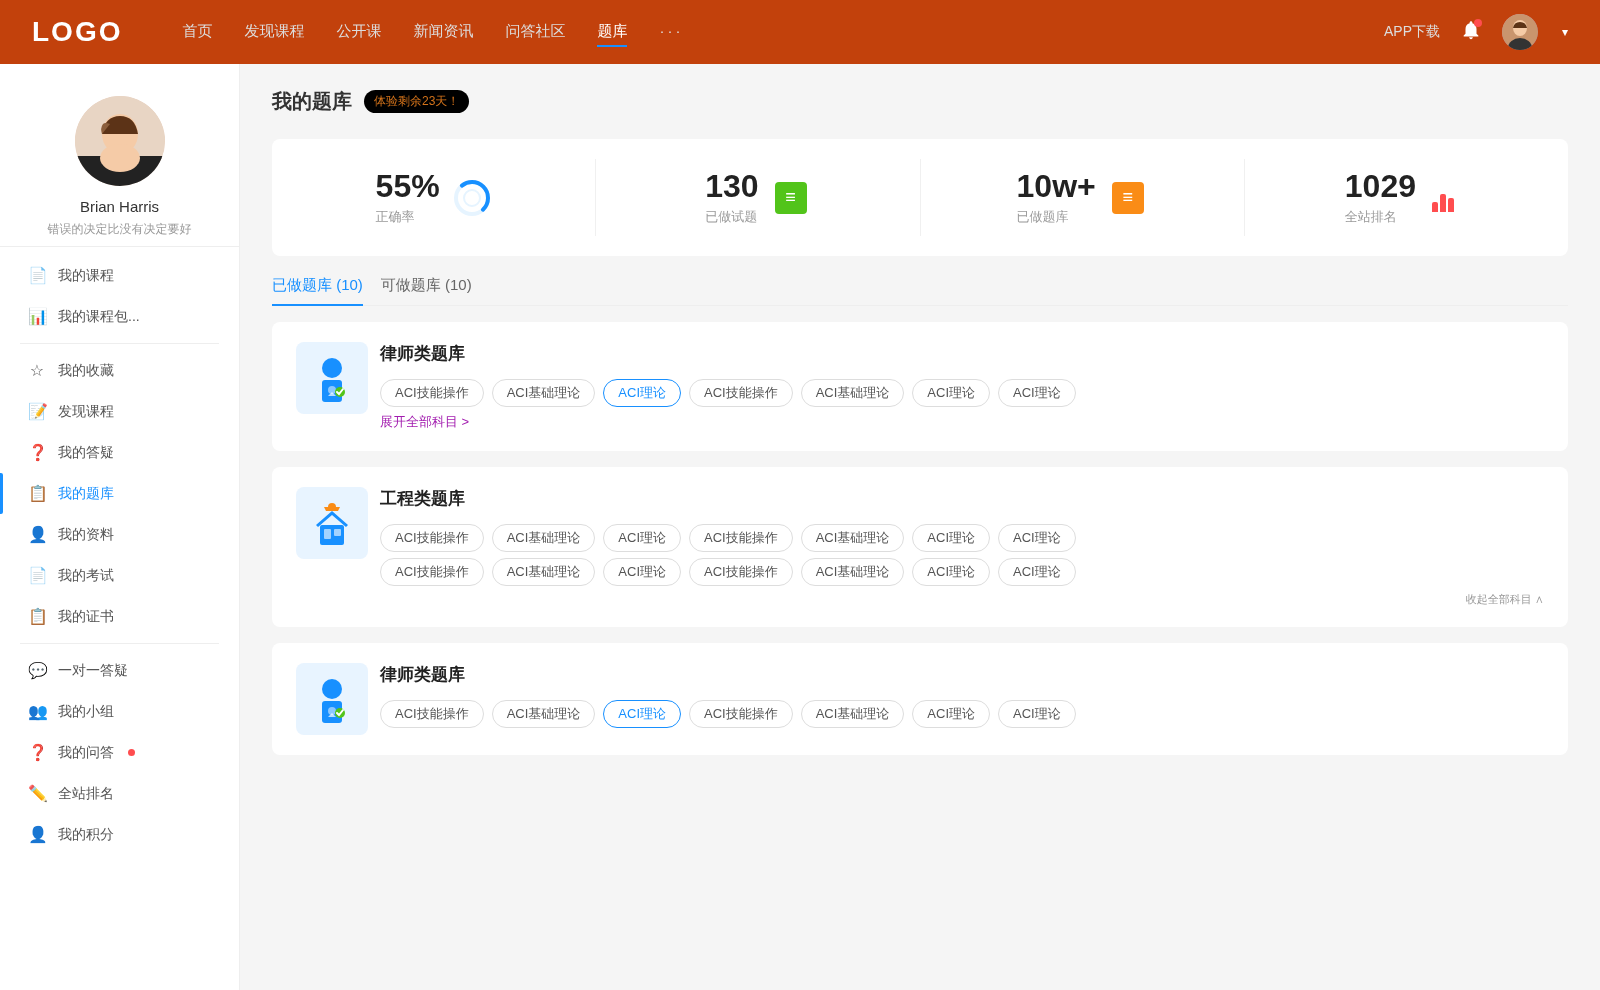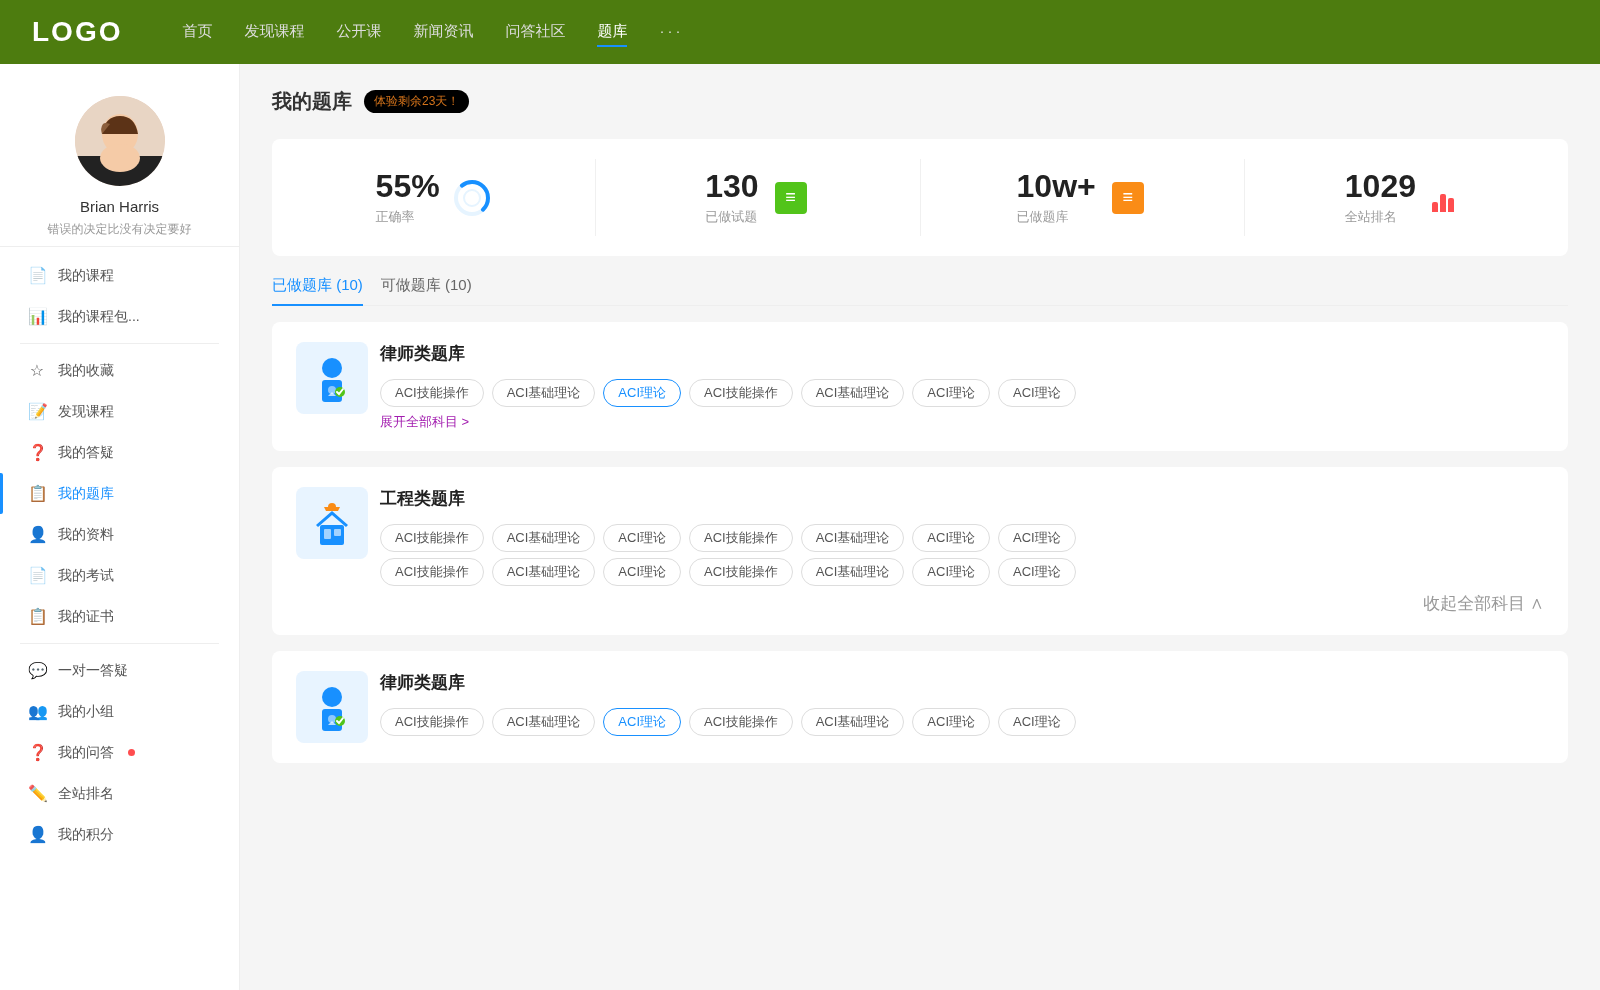--- a/index.html
+++ b/index.html
@@ -1,20 +1,20 @@
 <!DOCTYPE html>
 <html><head>
   <meta charset="utf-8">
   <style>
     * { box-sizing: border-box; margin: 0; padding: 0; }
     body { font-family: -apple-system, BlinkMacSystemFont, 'PingFang SC', 'Microsoft YaHei', sans-serif; background: #f5f5f5; color: #333; }
 
     
     .navbar {
-      background: #4d7c0f;
+      background: #c2410c;
       height: 64px;
       display: flex;
       align-items: center;
       padding: 0 32px;
       position: fixed;
       top: 0; left: 0; right: 0;
       z-index: 100;
     }
     .nav-logo {
       color: #fff;
@@ -305,21 +305,21 @@
     }
     .expand-link {
       text-align: left;
       font-size: 13px;
       color: #a21caf;
       cursor: pointer;
       margin-top: 6px;
     }
     .collapse-link {
       text-align: right;
-      font-size: 17px;
+      font-size: 11px;
       color: #999;
       cursor: pointer;
       margin-top: 4px;
     }
 
     
     .doc-icon-green {
       width: 32px; height: 32px;
       background: #52c41a;
       border-radius: 4px;
@@ -358,20 +358,40 @@
   <div class="nav-logo">LOGO</div>
   <div class="nav-links">
     <a class="nav-link">首页</a>
     <a class="nav-link">发现课程</a>
     <a class="nav-link">公开课</a>
     <a class="nav-link">新闻资讯</a>
     <a class="nav-link">问答社区</a>
     <a class="nav-link active">题库</a>
     <a class="nav-link more">···</a>
   </div>
+  <div class="nav-right">
+    <span class="nav-app-download">APP下载</span>
+    <div class="nav-bell">
+      <svg viewBox="0 0 24 24">
+          <path d="M12 22c1.1 0 2-.9 2-2h-4c0 1.1.9 2 2 2zm6-6v-5c0-3.07-1.64-5.64-4.5-6.32V4c0-.83-.67-1.5-1.5-1.5s-1.5.67-1.5 1.5v.68C7.63 5.36 6 7.92 6 11v5l-2 2v1h16v-1l-2-2z"></path>
+        </svg>
+      <div class="bell-dot"></div>
+    </div>
+    <div class="nav-avatar">
+      <div class="nav-avatar-img">
+        <svg viewBox="0 0 36 36" width="36" height="36">
+          <circle cx="18" cy="18" r="18" fill="#c9956e"></circle>
+          <ellipse cx="18" cy="14" rx="7" ry="8" fill="#f5cba7"></ellipse>
+          <ellipse cx="18" cy="34" rx="12" ry="10" fill="#333"></ellipse>
+          <path d="M11 14 Q12 8 18 8 Q24 8 25 14" fill="#5c3317"></path>
+        </svg>
+      </div>
+    </div>
+    <span class="nav-dropdown-arrow">▾</span>
+  </div>
 </nav>
 
 <div class="page-layout">
 
   <aside class="sidebar">
     <div class="profile-area">
       <div class="avatar-circle">
         <svg viewBox="0 0 90 90" width="90" height="90">
           <circle cx="45" cy="45" r="45" fill="#e8d5c4"></circle>
           <ellipse cx="45" cy="38" rx="18" ry="20" fill="#f5cba7"></ellipse>

